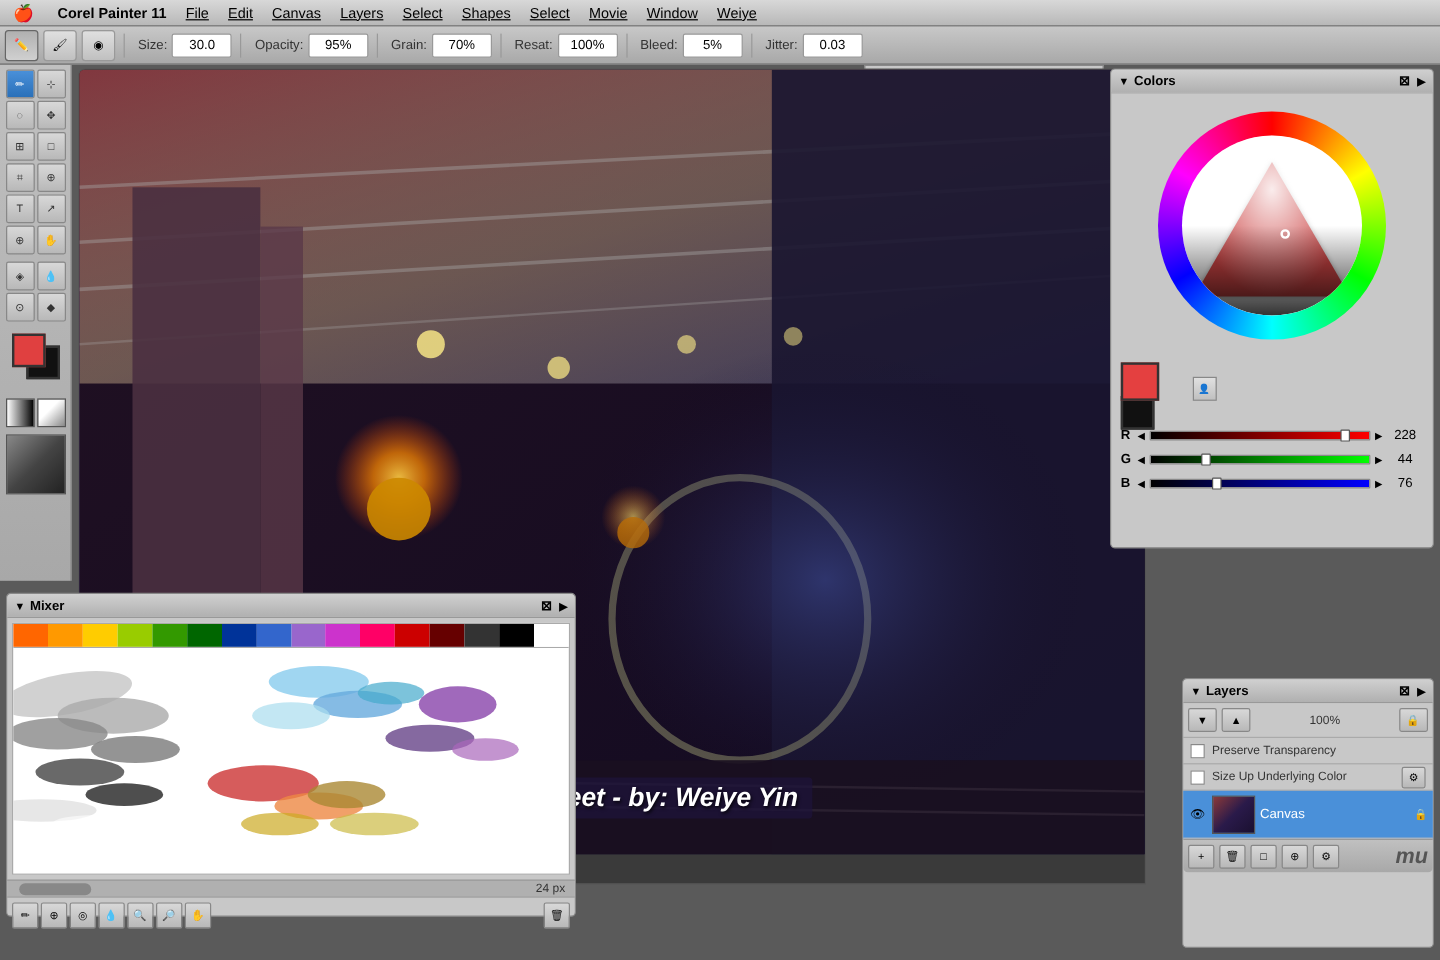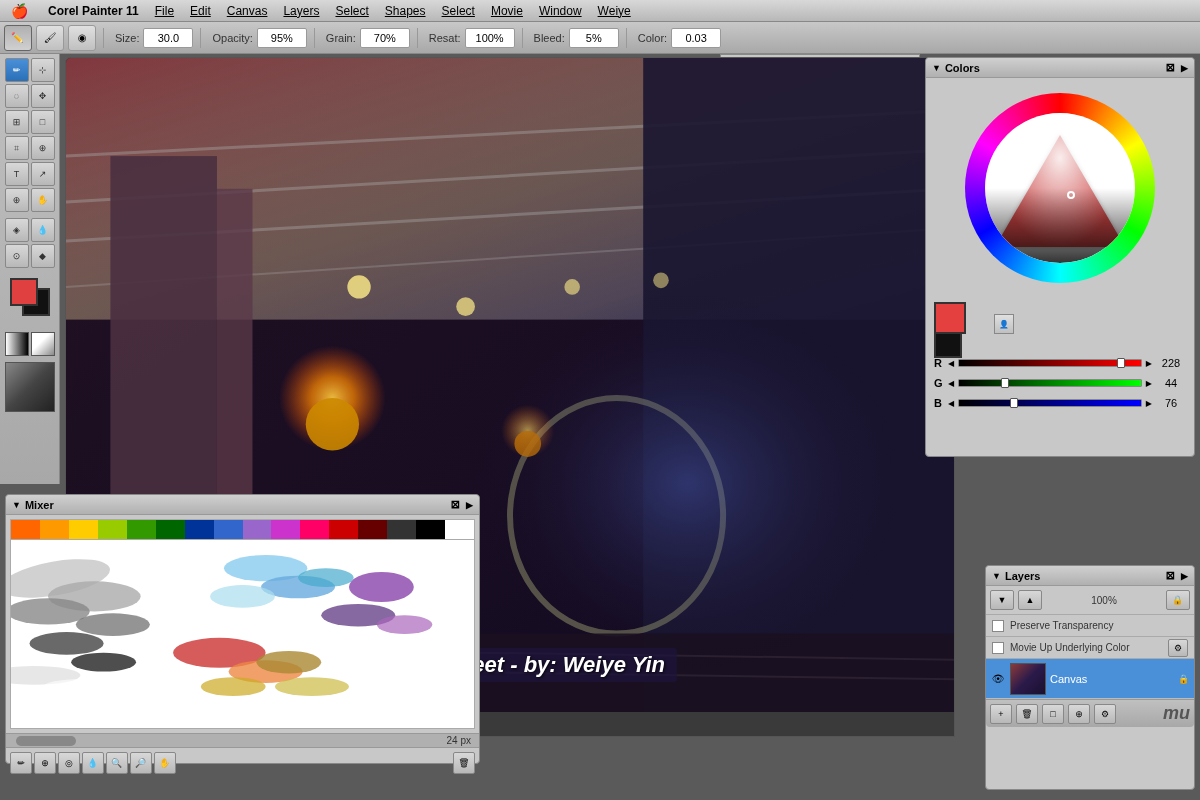--- a/index.html
+++ b/index.html
@@ -719,21 +719,21 @@
   <div class="toolbar-sep"></div>
   <span class="toolbar-label">Grain:</span>
   <input class="toolbar-input" value="70%" style="">
   <div class="toolbar-sep"></div>
   <span class="toolbar-label">Resat:</span>
   <input class="toolbar-input" value="100%" style="">
   <div class="toolbar-sep"></div>
   <span class="toolbar-label">Bleed:</span>
   <input class="toolbar-input" value="5%" style="">
   <div class="toolbar-sep"></div>
-  <span class="toolbar-label">Color:</span>
+  <span class="toolbar-label">Jitter:</span>
   <input class="toolbar-input" value="0.03" style="">
 </div>
 
 <div class="left-toolbar">
   <div class="lt-row">
     <div class="lt-btn active">✏</div>
     <div class="lt-btn">⊹</div>
   </div>
   <div class="lt-row">
     <div class="lt-btn">◌</div>
@@ -998,21 +998,21 @@
     <div class="layers-ctrl-btn">▲</div>
     <span class="layers-opacity">100%</span>
     <div class="layers-ctrl-btn" style="margin-left:auto">🔒</div>
   </div>
   <div class="layers-visibility-row">
     <div class="layers-check"></div>
     <span class="layers-check-label">Preserve Transparency</span>
   </div>
   <div class="layers-visibility-row">
     <div class="layers-check"></div>
-    <span class="layers-check-label">Movie Up Underlying Color</span>
+    <span class="layers-check-label">Size Up Underlying Color</span>
     <div class="layers-ctrl-btn" style="margin-left:auto;width:20px;height:18px">⚙</div>
   </div>
   <div class="layers-list">
     <div class="layer-item active">
       <div class="layer-visibility-icon">👁</div>
       <div class="layer-thumb"></div>
       <span class="layer-name">Canvas</span>
       <div class="layer-lock-icon">🔒</div>
     </div>
   </div>

